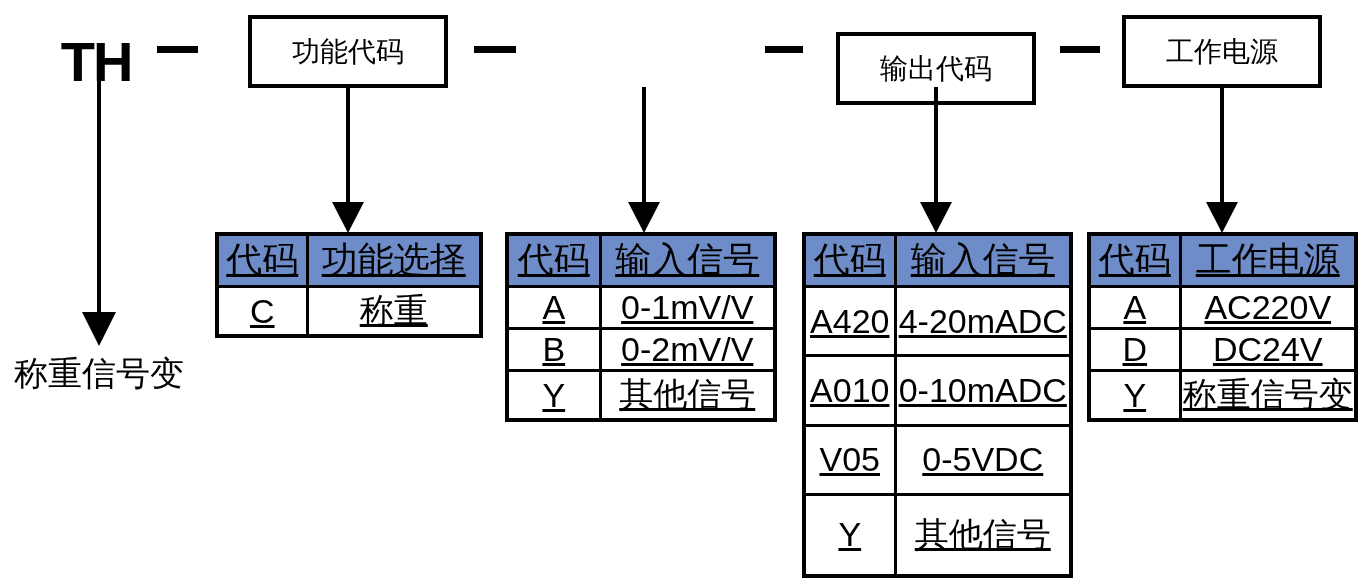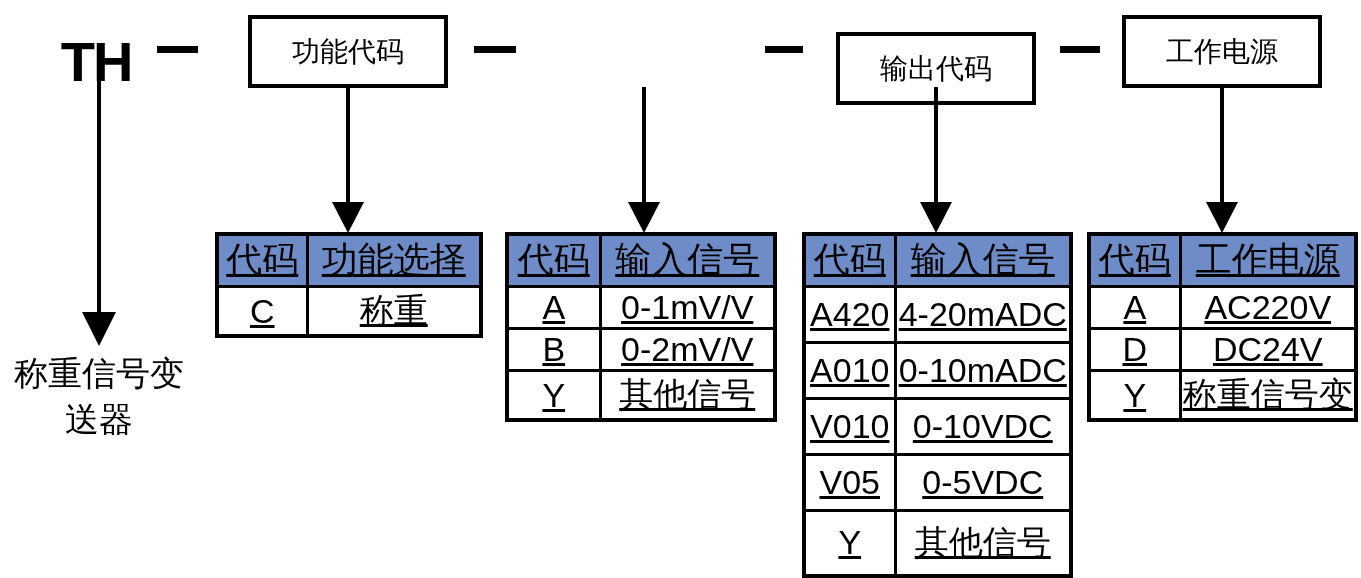--- a/index.html
+++ b/index.html
@@ -99,21 +99,20 @@
   <div class="head head-b2"></div>
   <div class="stem stem-b3"></div>
   <div class="head head-b3"></div>
   <div class="stem stem-b4"></div>
   <div class="head head-b4"></div>
 
   <div class="stem stem-th"></div>
   <div class="head head-th"></div>
   <div class="product-label">
     <div>称重信号变</div>
-    <div>送器</div>
   </div>
 
   <table class="spec t1">
     <colgroup>
         <col class="c1">
         <col>
       </colgroup>
     <tbody>
         <tr>
       <th class="hdr" style="background: rgb(110, 140, 200);">代码</th>
@@ -163,24 +162,20 @@
     </tr>
     <tr>
       <td>A420</td>
       <td>4-20mADC</td>
     </tr>
     <tr>
       <td>A010</td>
       <td>0-10mADC</td>
     </tr>
     <tr>
-      <td>V010</td>
-      <td>0-10VDC</td>
-    </tr>
-    <tr>
       <td>V05</td>
       <td>0-5VDC</td>
     </tr>
     <tr>
       <td>Y</td>
       <td>其他信号</td>
     </tr>
   </tbody>
     </table>
 

